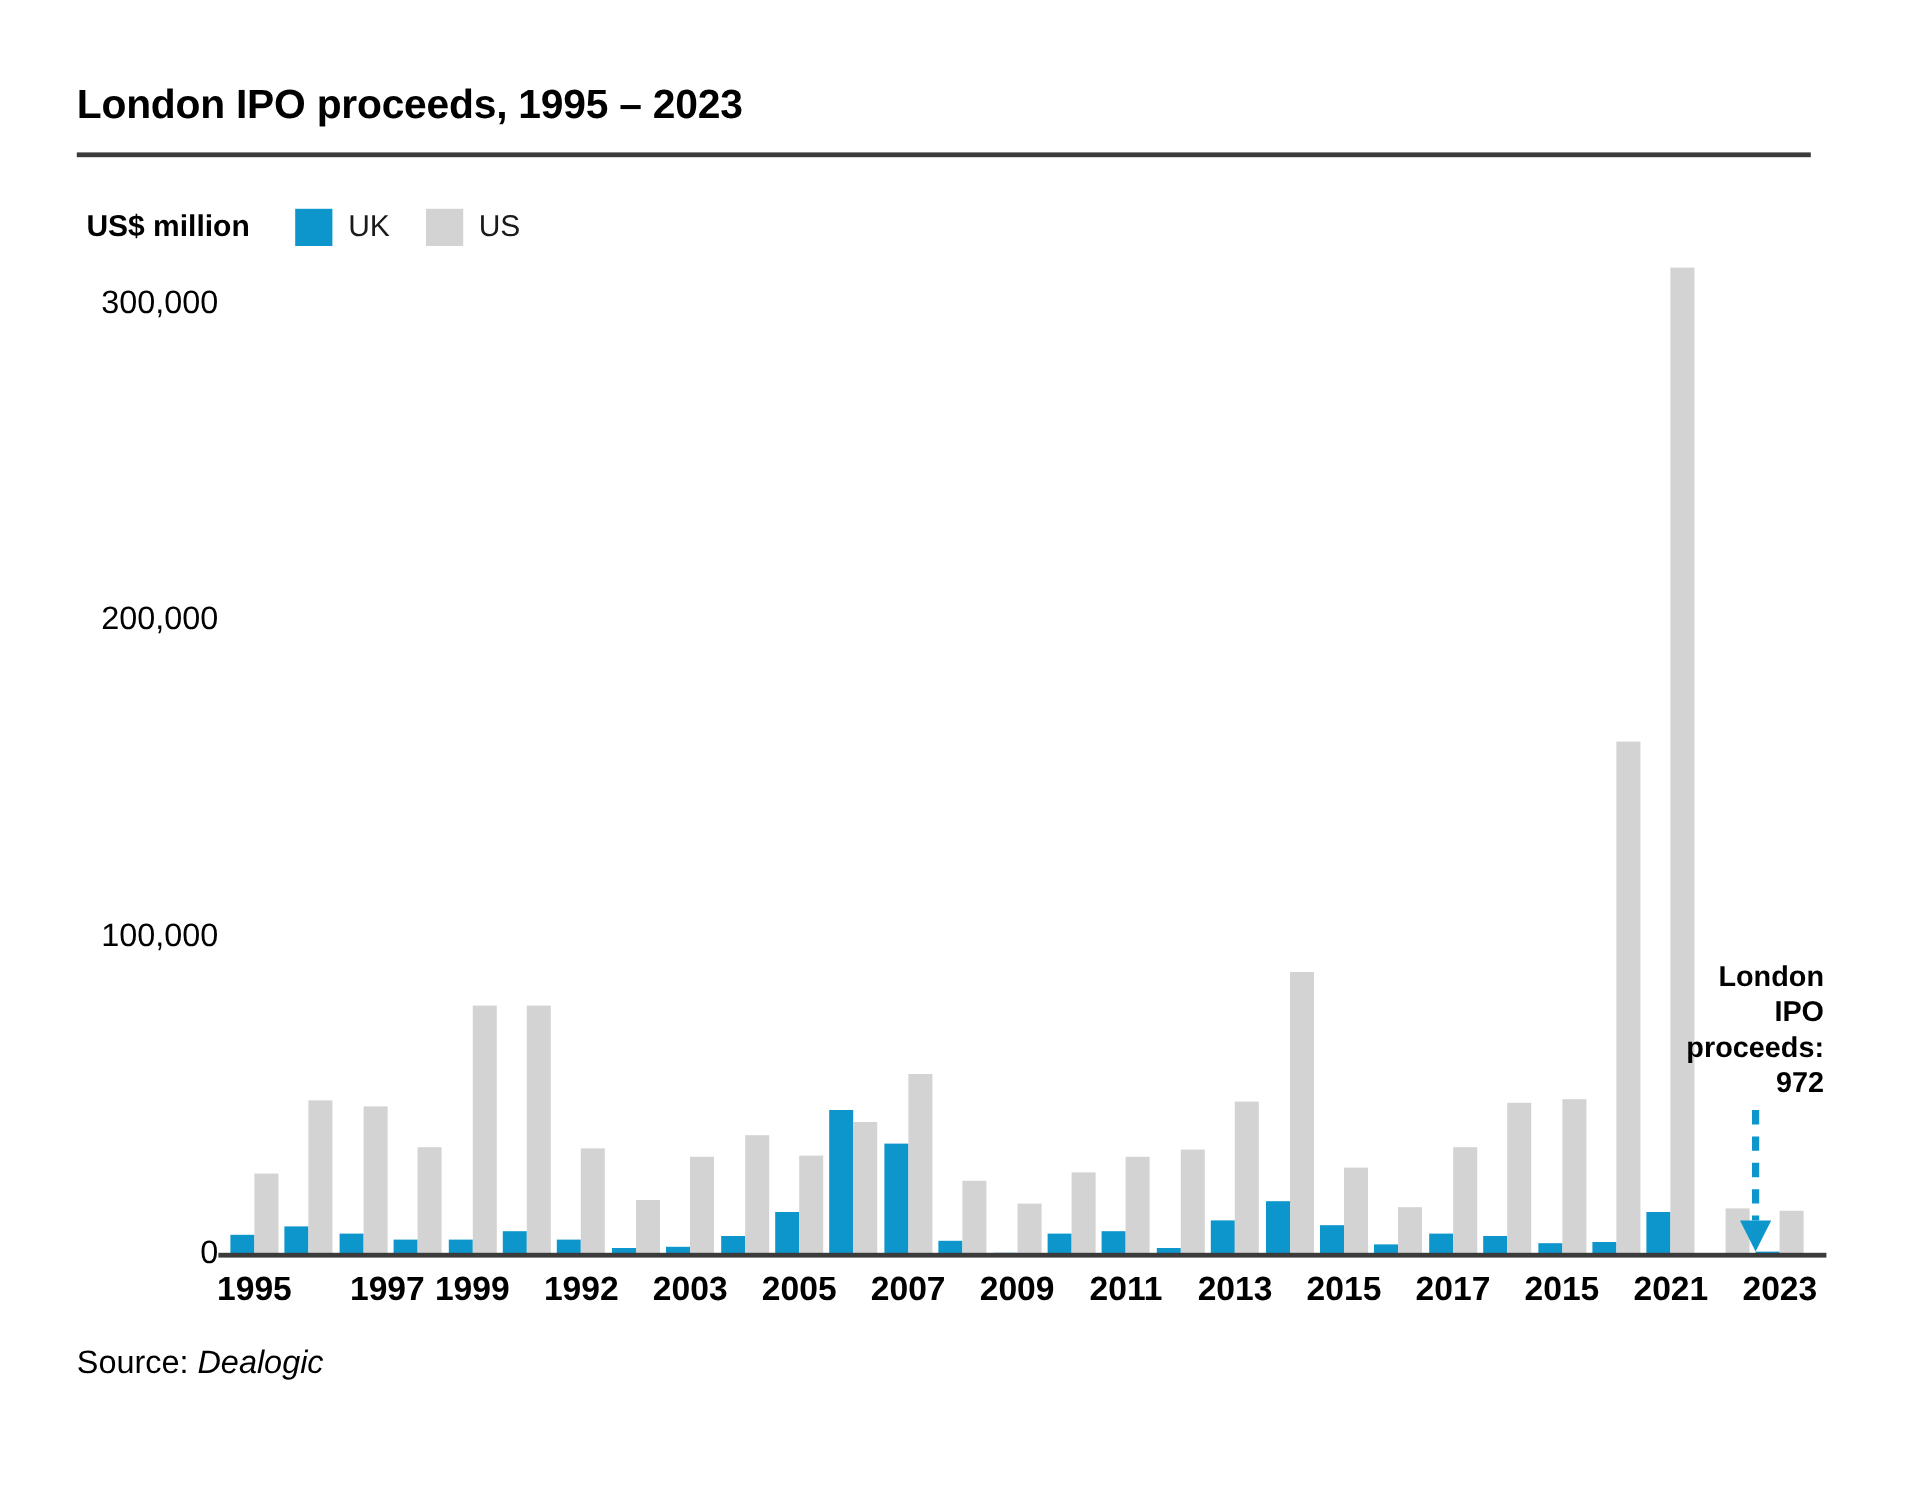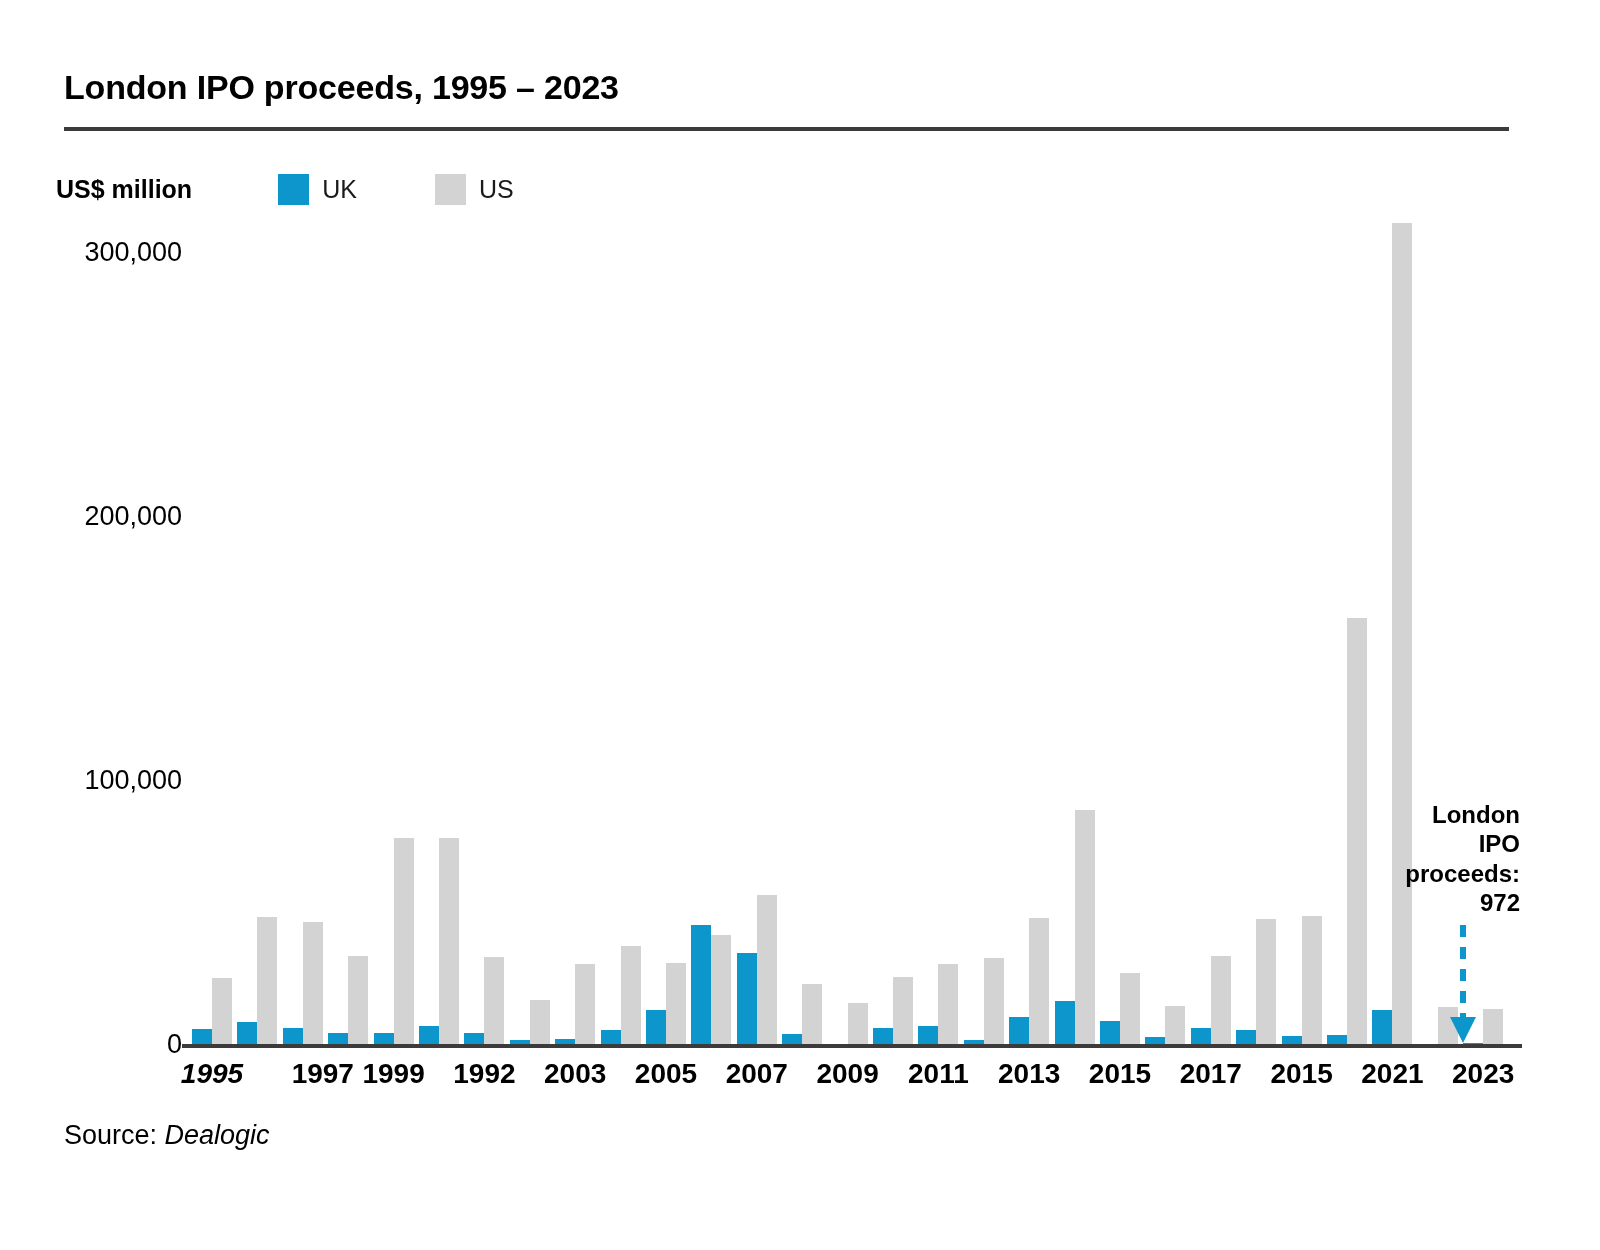--- a/index.html
+++ b/index.html
@@ -36,39 +36,38 @@
     left: 64px;
     top: 127px;
     width: 1445px;
     height: 4px;
     background: #3b3b3b;
   }
 
   
   #legend {
     position: absolute;
-    left: 56px;
+    left: 72px;
     top: 172px;
     display: flex;
     align-items: center;
     height: 34px;
     text-align: right;
   }
   #legend-units {
     font-size: 25px;
     font-weight: bold;
     color: #000000;
     margin-right: 38px;
     white-space: nowrap;
   }
   .legend-entry {
     display: flex;
     align-items: center;
     margin-right: 30px;
-    margin-left: 48px;
   }
   .legend-swatch {
     width: 31px;
     height: 31px;
     margin-right: 13px;
   }
   .legend-label {
     font-size: 25px;
     color: #1a1a1a;
     white-space: nowrap;
@@ -295,21 +294,21 @@
         <div class="bar bar-uk" style="width: 20px; background: rgb(13, 150, 204); height: 0.924px;"></div>
         <div class="bar bar-us" style="width: 20px; background: rgb(211, 211, 211); height: 38.808px;"></div>
       </div>
       <div class="bar-group" style="left: 1281.2px; width: 40px;">
         <div class="bar bar-uk" style="width: 20px; background: rgb(13, 150, 204); height: 2.56608px;"></div>
         <div class="bar bar-us" style="width: 20px; background: rgb(211, 211, 211); height: 37.224px;"></div>
       </div>
     </div>
   <div id="baseline"></div>
   <div id="xticks">
-      <div class="xtick" style="left: 212px; font-style: italic;">1995</div>
+      <div class="xtick" style="left: 212px;">1995</div>
       <div class="xtick" style="left: 302.8px; margin-left: 20px;">1997</div>
       <div class="xtick" style="left: 393.6px;">1999</div>
       <div class="xtick" style="left: 484.4px;">1992</div>
       <div class="xtick" style="left: 575.2px;">2003</div>
       <div class="xtick" style="left: 666px;">2005</div>
       <div class="xtick" style="left: 756.8px;">2007</div>
       <div class="xtick" style="left: 847.6px;">2009</div>
       <div class="xtick" style="left: 938.4px;">2011</div>
       <div class="xtick" style="left: 1029.2px;">2013</div>
       <div class="xtick" style="left: 1120px;">2015</div>

